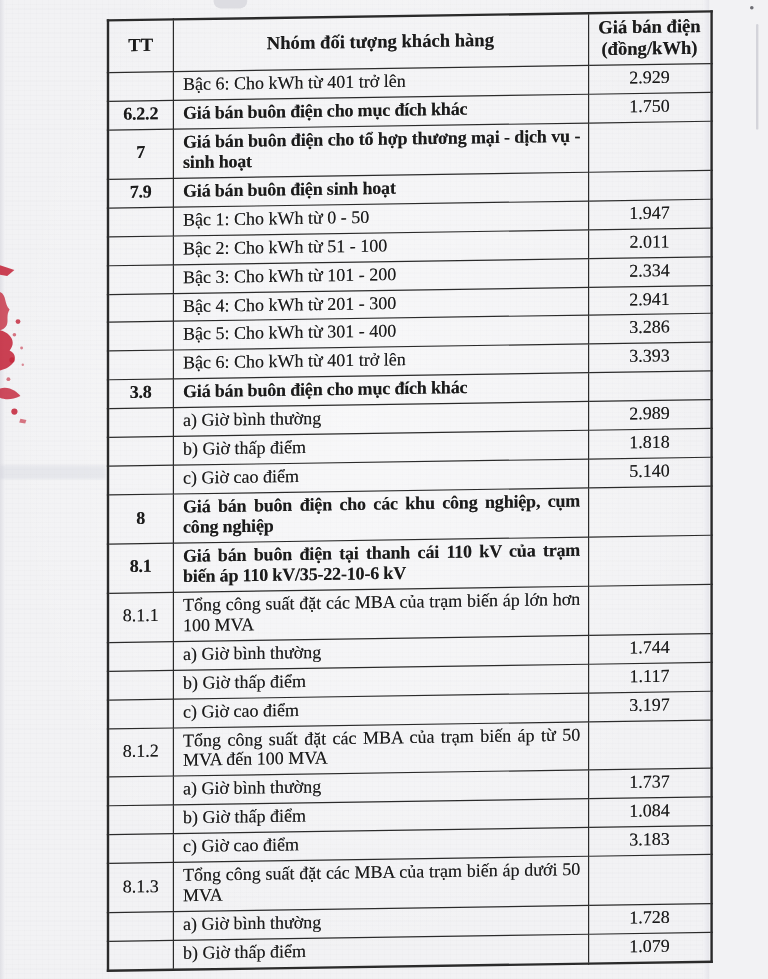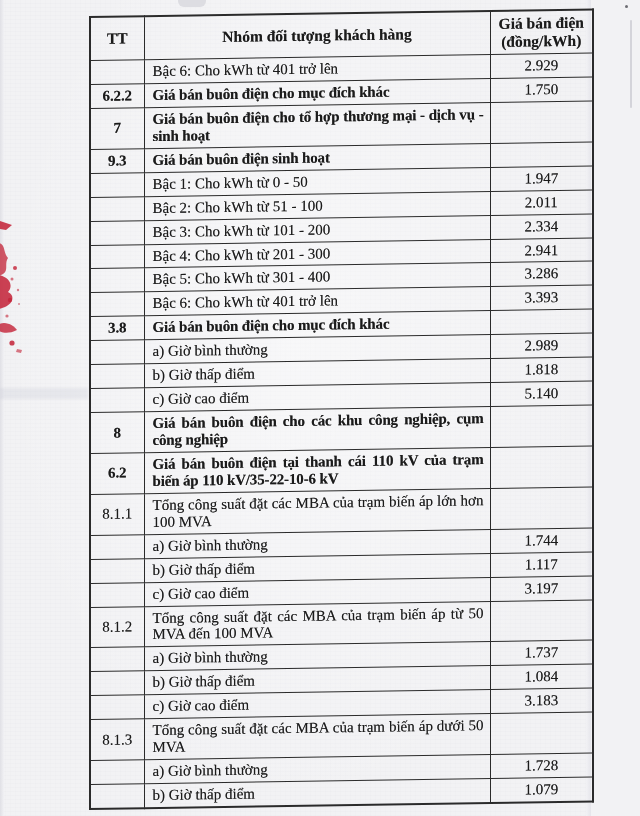--- a/index.html
+++ b/index.html
@@ -111,21 +111,21 @@
             <td class="tt">6.2.2</td>
             <td class="name">Giá bán buôn điện cho mục đích khác</td>
             <td class="price">1.750</td>
           </tr>
           <tr class="bold">
             <td class="tt">7</td>
             <td class="name">Giá bán buôn điện cho tổ hợp thương mại - dịch vụ - sinh hoạt</td>
             <td class="price"></td>
           </tr>
           <tr class="bold">
-            <td class="tt">9.3</td>
+            <td class="tt">7.9</td>
             <td class="name">Giá bán buôn điện sinh hoạt</td>
             <td class="price"></td>
           </tr>
           <tr>
             <td class="tt"></td>
             <td class="name">Bậc 1: Cho kWh từ 0 - 50</td>
             <td class="price">1.947</td>
           </tr>
           <tr>
             <td class="tt"></td>
@@ -171,21 +171,21 @@
             <td class="tt"></td>
             <td class="name">c) Giờ cao điểm</td>
             <td class="price">5.140</td>
           </tr>
           <tr class="bold">
             <td class="tt">8</td>
             <td class="name">Giá bán buôn điện cho các khu công nghiệp, cụm công nghiệp</td>
             <td class="price"></td>
           </tr>
           <tr class="bold">
-            <td class="tt">6.2</td>
+            <td class="tt">8.1</td>
             <td class="name">Giá bán buôn điện tại thanh cái 110 kV của trạm biến áp 110 kV/35-22-10-6 kV</td>
             <td class="price"></td>
           </tr>
           <tr>
             <td class="tt">8.1.1</td>
             <td class="name">Tổng công suất đặt các MBA của trạm biến áp lớn hơn 100 MVA</td>
             <td class="price"></td>
           </tr>
           <tr>
             <td class="tt"></td>

